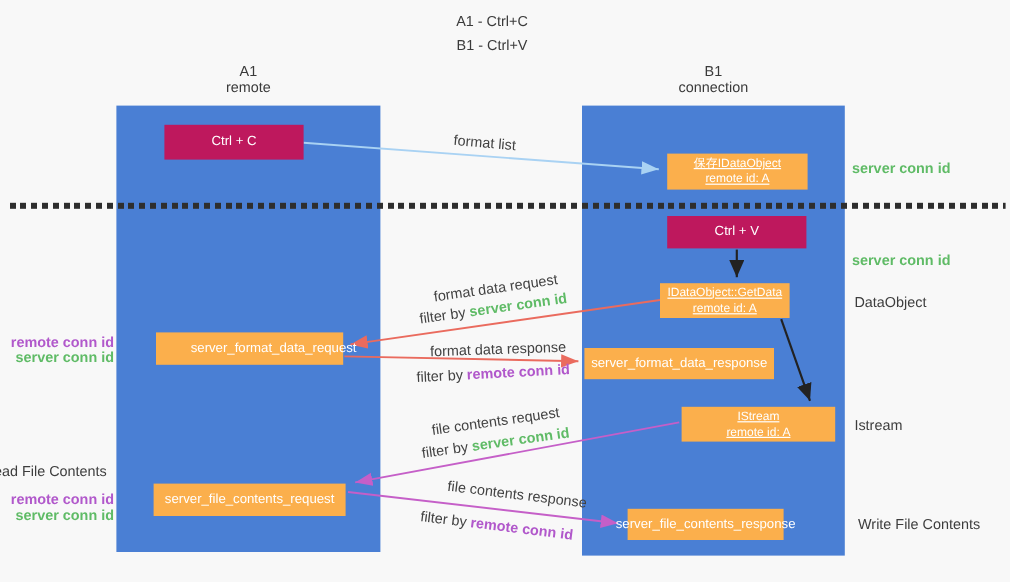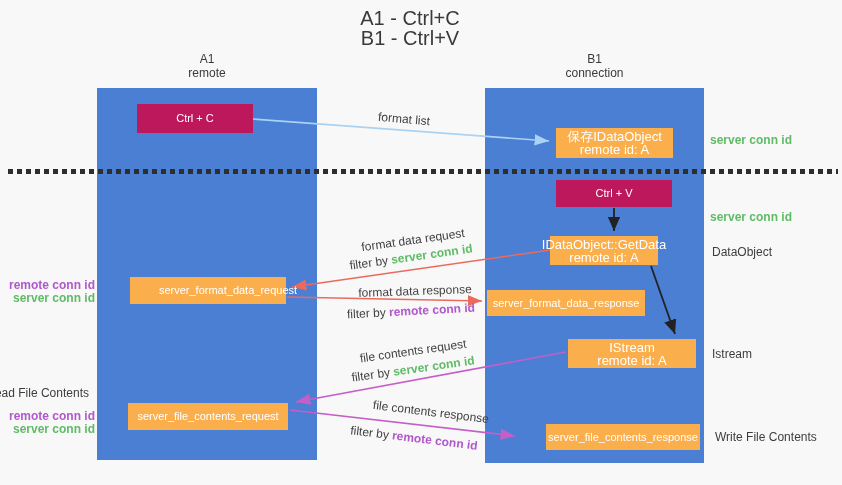--- a/index.html
+++ b/index.html
@@ -1,30 +1,30 @@
 <!DOCTYPE html>
 <html><head>
 <meta charset="utf-8">
 <style>
   html,body{margin:0;padding:0;}
   body{background:#f8f8f8;font-family:"Liberation Sans",sans-serif;}
   #stage{position:relative;width:842px;height:485px;background:#f8f8f8;overflow:hidden;}
 
   .title{position:absolute;left:290px;top:8px;width:240px;text-align:center;
-         font-size:20px;line-height:20px;color:#3a3a3a;}
+         font-size:12px;line-height:20px;color:#3a3a3a;}
   .lane-header{position:absolute;text-align:center;font-size:12px;line-height:14px;color:#3a3a3a;}
   .lane{position:absolute;background:#4a7fd4;}
   .divider{position:absolute;left:8px;top:169px;width:830px;height:5px;
            background:repeating-linear-gradient(90deg,#2e2e2e 0 5px,transparent 5px 9px);}
 
   .node{position:absolute;display:flex;flex-direction:column;align-items:center;justify-content:center;
         color:#ffffff;text-align:center;font-size:11px;line-height:13px;box-sizing:border-box;}
   .node.orange{background:#fbaf4c;}
   .node.green{background:#be185d;}
-  .node .l2{font-size:13px;}
+  .node .l2{font-size:10px;text-decoration:underline;}
 
   .flabel{position:absolute;font-size:12px;color:#424242;white-space:nowrap;}
   .mlabel{position:absolute;font-size:12px;white-space:nowrap;color:#3d3d3d;}
   .green-t{color:#5fbb66;font-weight:700;}
   .purple-t{color:#b158cb;font-weight:700;}
 
   svg.arrows{position:absolute;left:0;top:0;pointer-events:none;}
 </style>
 </head>
 <body>
@@ -102,21 +102,21 @@
 
   <div class="node orange" style="left:568px;top:339px;width:128px;height:29px;">
     <div class="l2">IStream</div>
     <div class="l2">remote id: A</div>
   </div>
 
   <div class="node orange" style="left:128px;top:403px;width:160px;height:27px;">
     <div>server_file_contents_request</div>
   </div>
 
-  <div class="node orange" style="left:523px;top:424px;width:154px;height:26px;margin-left:23px;">
+  <div class="node orange" style="left:523px;top:424px;width:130px;height:26px;">
     <div>server_file_contents_response</div>
   </div>
 
   <div class="flabel" style="left:404px;top:119px;transform:translate(-50%,-50%) rotate(5deg);">format list</div>
 
   <div class="flabel" style="left:413px;top:240px;transform:translate(-50%,-50%) rotate(-8deg);">format data request</div>
   <div class="flabel" style="left:411px;top:257px;transform:translate(-50%,-50%) rotate(-8deg);">
     <span>filter by </span><span class="green-t">server conn id</span>
   </div>
 

